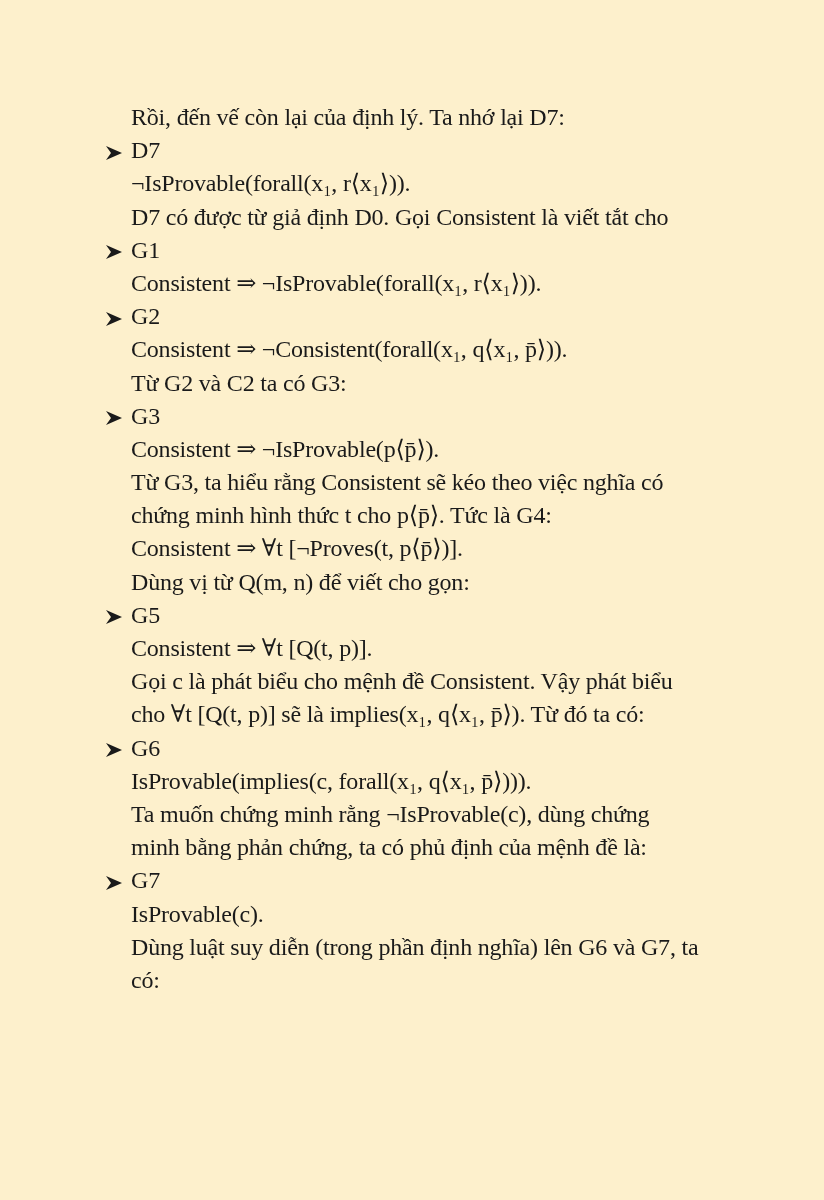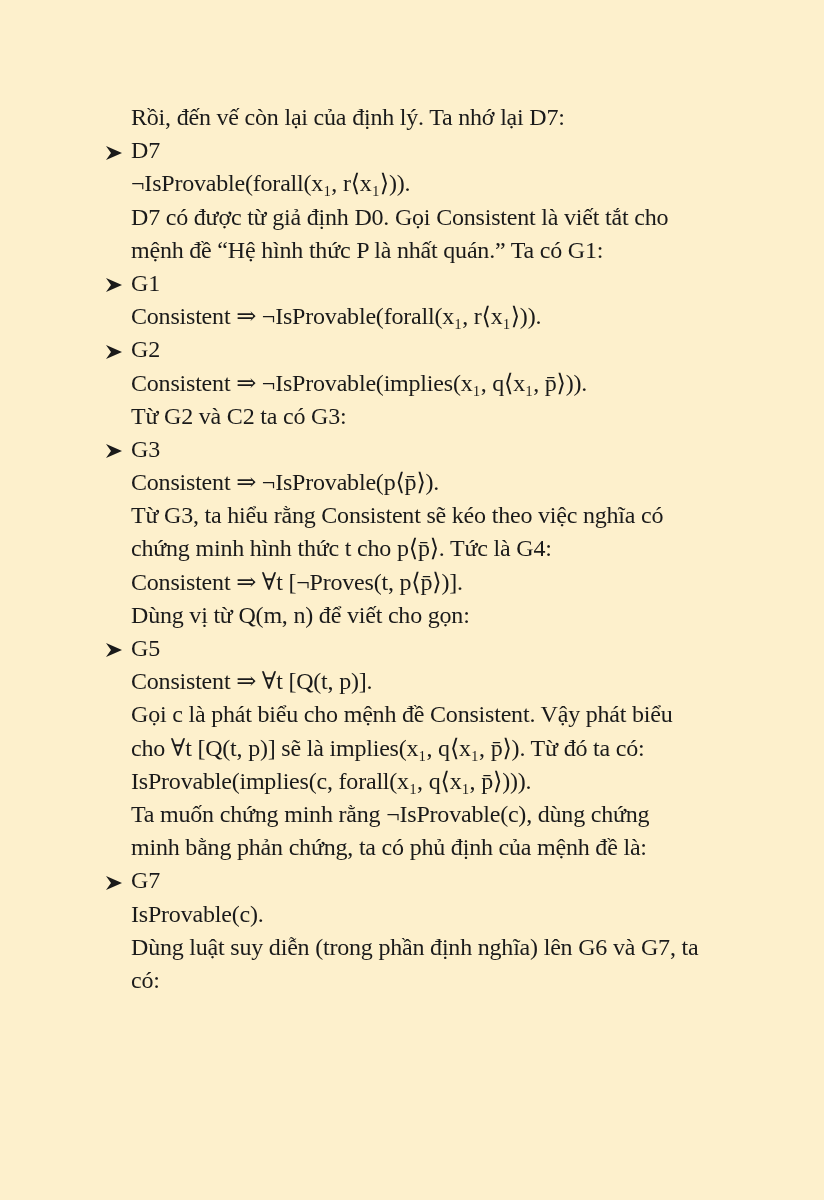--- a/index.html
+++ b/index.html
@@ -19,44 +19,46 @@
 <body>
 
 <div class="page">
   <div class="content" id="content">
       <div class="line"><span>Rồi, đến vế còn lại của định lý. Ta nhớ lại D7:</span></div>
       <div class="line bullet"><span class="arrow"><svg width="18" height="16" viewBox="0 0 18 16">
             <path d="M1 1 L17 8 L1 15 L6 8 Z" fill="#1a1a1a"></path>
           </svg></span><span>D7</span></div>
       <div class="line"><span>¬IsProvable(forall(x₁, r⟨x₁⟩)).</span></div>
       <div class="line"><span>D7 có được từ giả định D0. Gọi Consistent là viết tắt cho</span></div>
-      <div class="line"><span>mệnh đề “Hệ hình thức P là nhất quán.” Ta có G1:</span></div>
       <div class="line bullet"><span class="arrow"><svg width="18" height="16" viewBox="0 0 18 16">
             <path d="M1 1 L17 8 L1 15 L6 8 Z" fill="#1a1a1a"></path>
           </svg></span><span>G1</span></div>
       <div class="line"><span>Consistent ⇒ ¬IsProvable(forall(x₁, r⟨x₁⟩)).</span></div>
       <div class="line bullet"><span class="arrow"><svg width="18" height="16" viewBox="0 0 18 16">
             <path d="M1 1 L17 8 L1 15 L6 8 Z" fill="#1a1a1a"></path>
           </svg></span><span>G2</span></div>
-      <div class="line"><span>Consistent ⇒ ¬IsProvable(implies(x₁, q⟨x₁, p̄⟩)).</span></div>
+      <div class="line"><span>Consistent ⇒ ¬Consistent(forall(x₁, q⟨x₁, p̄⟩)).</span></div>
       <div class="line"><span>Từ G2 và C2 ta có G3:</span></div>
       <div class="line bullet"><span class="arrow"><svg width="18" height="16" viewBox="0 0 18 16">
             <path d="M1 1 L17 8 L1 15 L6 8 Z" fill="#1a1a1a"></path>
           </svg></span><span>G3</span></div>
       <div class="line"><span>Consistent ⇒ ¬IsProvable(p⟨p̄⟩).</span></div>
       <div class="line"><span>Từ G3, ta hiểu rằng Consistent sẽ kéo theo việc nghĩa có</span></div>
       <div class="line"><span>chứng minh hình thức t cho p⟨p̄⟩. Tức là G4:</span></div>
       <div class="line"><span>Consistent ⇒ ∀t [¬Proves(t, p⟨p̄⟩)].</span></div>
       <div class="line"><span>Dùng vị từ Q(m, n) để viết cho gọn:</span></div>
       <div class="line bullet"><span class="arrow"><svg width="18" height="16" viewBox="0 0 18 16">
             <path d="M1 1 L17 8 L1 15 L6 8 Z" fill="#1a1a1a"></path>
           </svg></span><span>G5</span></div>
       <div class="line"><span>Consistent ⇒ ∀t [Q(t, p)].</span></div>
       <div class="line"><span>Gọi c là phát biểu cho mệnh đề Consistent. Vậy phát biểu</span></div>
       <div class="line"><span>cho ∀t [Q(t, p)] sẽ là implies(x₁, q⟨x₁, p̄⟩). Từ đó ta có:</span></div>
+      <div class="line bullet"><span class="arrow"><svg width="18" height="16" viewBox="0 0 18 16">
+            <path d="M1 1 L17 8 L1 15 L6 8 Z" fill="#1a1a1a"></path>
+          </svg></span><span>G6</span></div>
       <div class="line"><span>IsProvable(implies(c, forall(x₁, q⟨x₁, p̄⟩))).</span></div>
       <div class="line"><span>Ta muốn chứng minh rằng ¬IsProvable(c), dùng chứng</span></div>
       <div class="line"><span>minh bằng phản chứng, ta có phủ định của mệnh đề là:</span></div>
       <div class="line bullet"><span class="arrow"><svg width="18" height="16" viewBox="0 0 18 16">
             <path d="M1 1 L17 8 L1 15 L6 8 Z" fill="#1a1a1a"></path>
           </svg></span><span>G7</span></div>
       <div class="line"><span>IsProvable(c).</span></div>
       <div class="line"><span>Dùng luật suy diễn (trong phần định nghĩa) lên G6 và G7, ta</span></div>
       <div class="line"><span>có:</span></div>
     </div>

